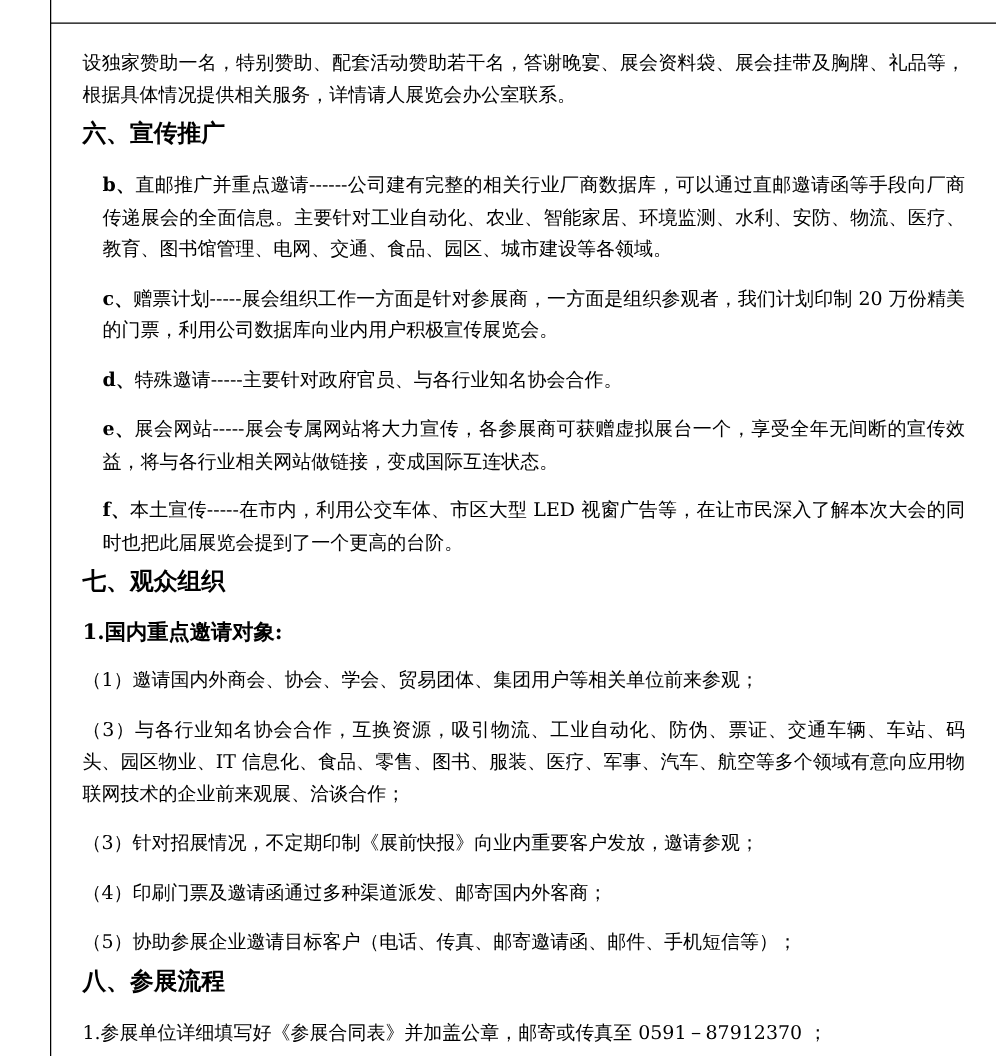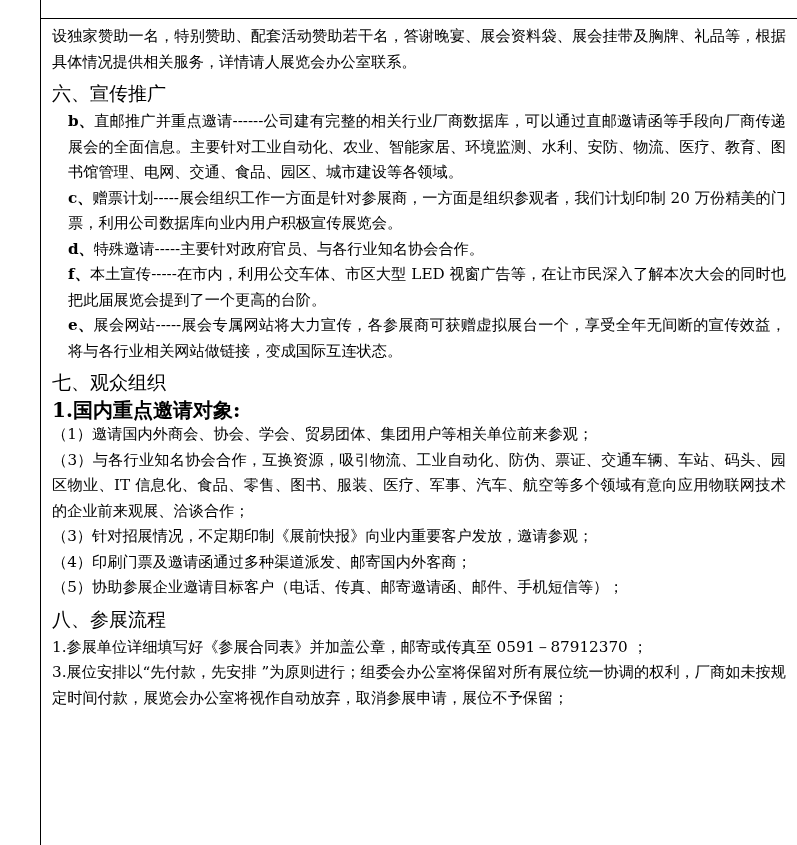--- a/index.html
+++ b/index.html
@@ -34,40 +34,40 @@
     width: 757px;
     height: 1px;
   }
   #content {
     position: absolute;
     left: 52px;
     top: 24px;
     width: 734px;
   }
   p {
-    margin: 0;
+    margin: 14px;
     padding: 0;
     font-size: 15.2px;
     line-height: 25.5px;
     text-align: justify;
     text-justify: inter-ideograph;
   }
   .heading {
     font-size: 19px;
-    font-weight: normal;
+    font-weight: bold;
     line-height: 30px;
     margin-top: 3px;
     margin-bottom: 1px;
     font-family: "DejaVu Serif", "Liberation Serif", serif;
   }
   .run-in-bold {
     font-weight: bold;
   }
   .small-bold {
-    font-size: 20px;
+    font-size: 17px;
     font-weight: bold;
     line-height: 24px;
   }
   .latin-label {
     font-weight: bold;
     font-family: "DejaVu Serif", "Liberation Serif", serif;
   }
   .para-block {
     margin-bottom: 0;
   }
@@ -90,23 +90,23 @@
 
     <p class="heading">六、宣传推广</p>
 
 
     <p class="para-block indent-1"><span class="latin-label">b、</span><span>直邮推广并重点邀请------公司建有完整的相关行业厂商数据库，可以通过直邮邀请函等手段向厂商传递展会的全面信息。主要针对工业自动化、农业、智能家居、环境监测、水利、安防、物流、医疗、教育、图书馆管理、电网、交通、食品、园区、城市建设等各领域。</span></p>
 
     <p class="para-block indent-1"><span class="latin-label">c、</span><span>赠票计划-----展会组织工作一方面是针对参展商，一方面是组织参观者，我们计划印制 20 万份精美的门票，利用公司数据库向业内用户积极宣传展览会。</span></p>
 
     <p class="para-block indent-1"><span class="latin-label">d、</span><span>特殊邀请-----主要针对政府官员、与各行业知名协会合作。</span></p>
 
+    <p class="para-block indent-1"><span class="latin-label">e、</span><span>展会网站-----展会专属网站将大力宣传，各参展商可获赠虚拟展台一个，享受全年无间断的宣传效益，将与各行业相关网站做链接，变成国际互连状态。</span></p>
+
     <p class="para-block indent-1"><span class="latin-label">f、</span><span>本土宣传-----在市内，利用公交车体、市区大型 LED 视窗广告等，在让市民深入了解本次大会的同时也把此届展览会提到了一个更高的台阶。</span></p>
-
-    <p class="para-block indent-1"><span class="latin-label">e、</span><span>展会网站-----展会专属网站将大力宣传，各参展商可获赠虚拟展台一个，享受全年无间断的宣传效益，将与各行业相关网站做链接，变成国际互连状态。</span></p>
 
     <p class="heading">七、观众组织</p>
 
     <p class="small-bold">1.国内重点邀请对象:</p>
 
     <p class="para-block">（1）邀请国内外商会、协会、学会、贸易团体、集团用户等相关单位前来参观；</p>
 
     <p class="para-block">（3）与各行业知名协会合作，互换资源，吸引物流、工业自动化、防伪、票证、交通车辆、车站、码头、园区物业、IT 信息化、食品、零售、图书、服装、医疗、军事、汽车、航空等多个领域有意向应用物联网技术的企业前来观展、洽谈合作；</p>
 
     <p class="para-block">（3）针对招展情况，不定期印制《展前快报》向业内重要客户发放，邀请参观；</p>

